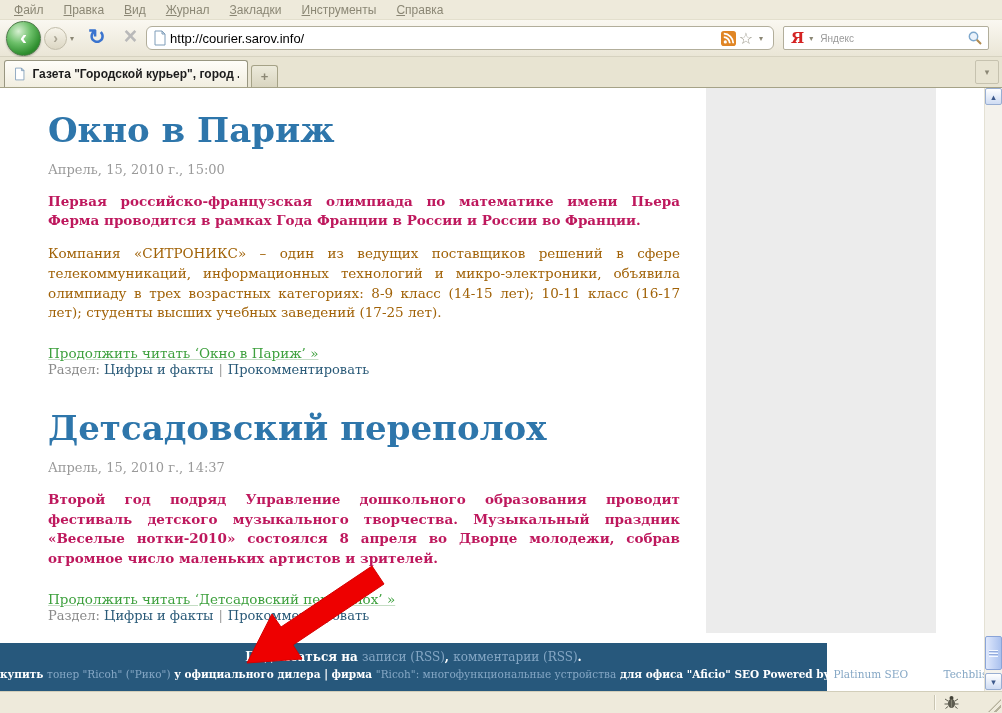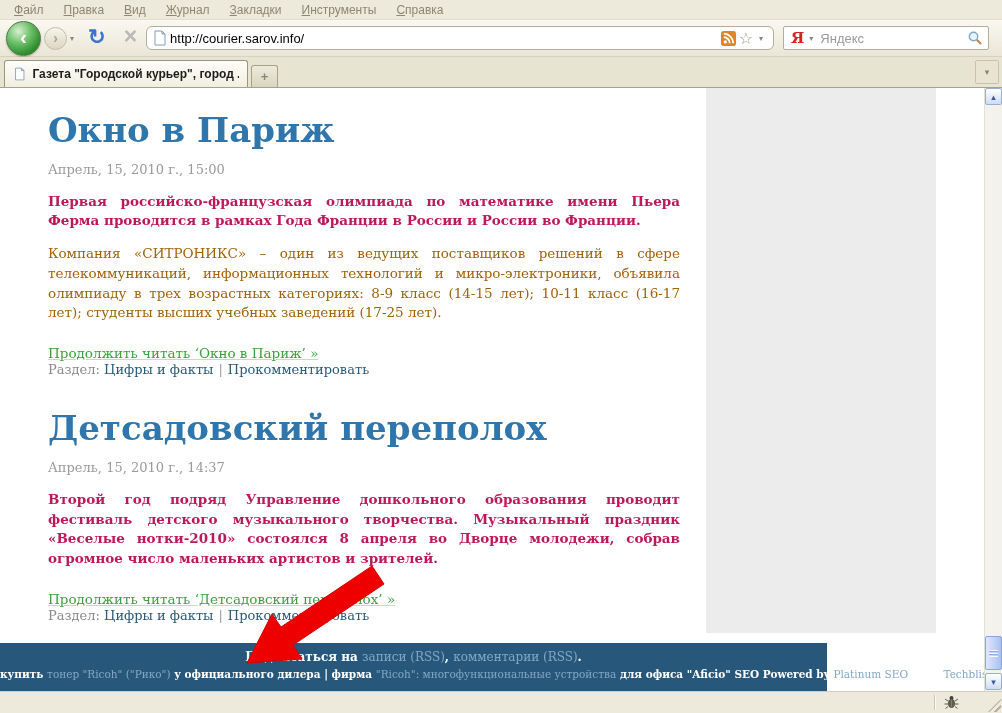--- a/index.html
+++ b/index.html
@@ -29,21 +29,21 @@
   .stop-btn{font-size:23px;color:#b9b9b9;font-weight:bold;padding:0 9px;margin-top:-3px;}
   .urlbox{width:628px;height:24px;background:#fff;border:1px solid #b2ae9b;border-radius:6px;
           display:flex;align-items:center;padding:0 5px;box-sizing:border-box;flex:none;}
   .urlbox input{border:none;outline:none;flex:1;font-size:13px;color:#000;
                 font-family:"Liberation Sans",sans-serif;background:transparent;}
   .urlbox .icon16{flex:none;}
   .star-icon{font-size:16px;color:#9a978a;padding:0 3px;}
   .searchbox{width:206px;height:24px;background:#fff;border:1px solid #b2ae9b;border-radius:2px;
              display:flex;align-items:center;margin-left:9px;padding:0 5px;box-sizing:border-box;flex:none;}
   .ya-logo{font-family:"DejaVu Serif",serif;font-weight:bold;font-size:15px;color:#d42222;padding:0 2px;}
-  .searchbox input{border:none;outline:none;flex:1;font-size:13px;min-width:0;
+  .searchbox input{border:none;outline:none;flex:1;font-size:10px;min-width:0;
                    font-family:"Liberation Sans",sans-serif;background:transparent;color:#444;}
   .searchbox input::placeholder{color:#9a9a9a;opacity:1;}
 
   #tabstrip{position:absolute;top:57px;left:0;width:1002px;height:31px;background:#e8e4d2;
             border-bottom:1px solid #a5a287;display:flex;align-items:flex-end;
             padding:0 4px;box-sizing:border-box;}
   .tab{height:27px;width:244px;box-sizing:border-box;display:flex;align-items:center;gap:6px;
        background:linear-gradient(#fefdf9,#f1eee0);border:1px solid #989681;border-bottom:none;
        border-radius:3px 3px 0 0;padding:0 8px;font-size:12px;font-weight:bold;color:#1c1c1c;}
   .tab-label{white-space:nowrap;overflow:hidden;}

